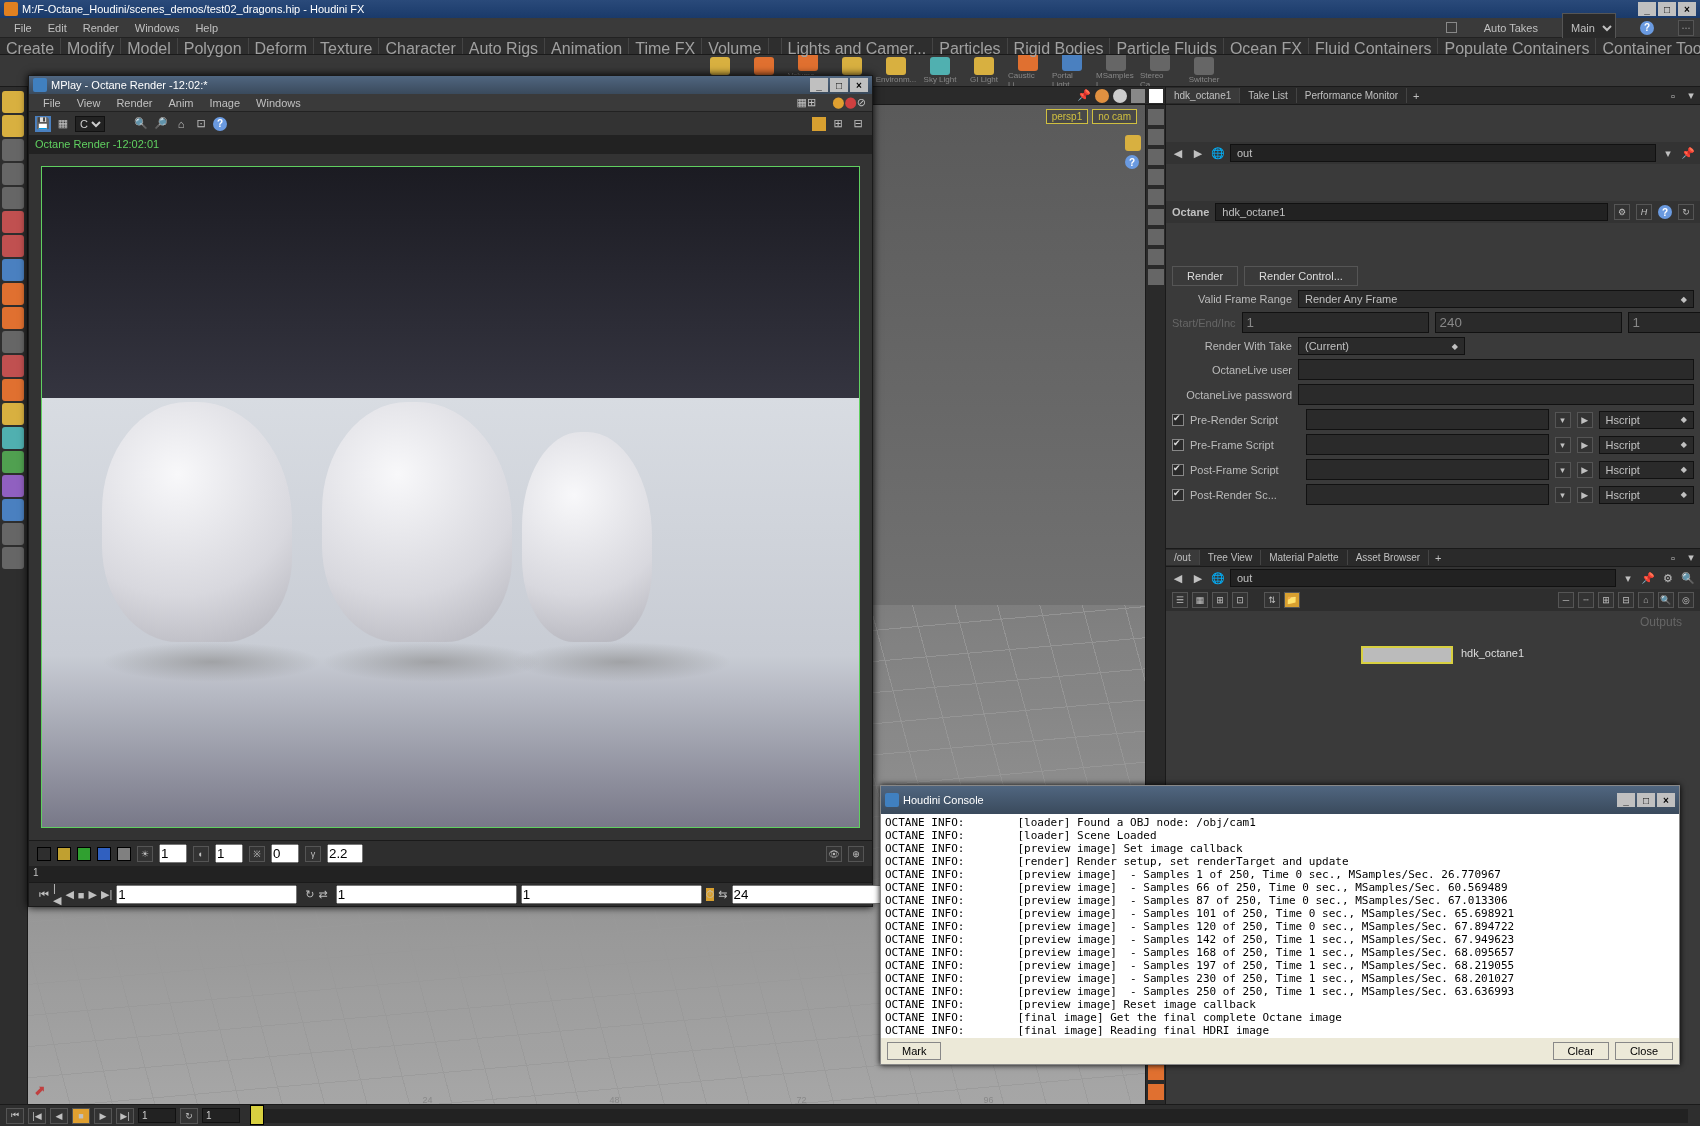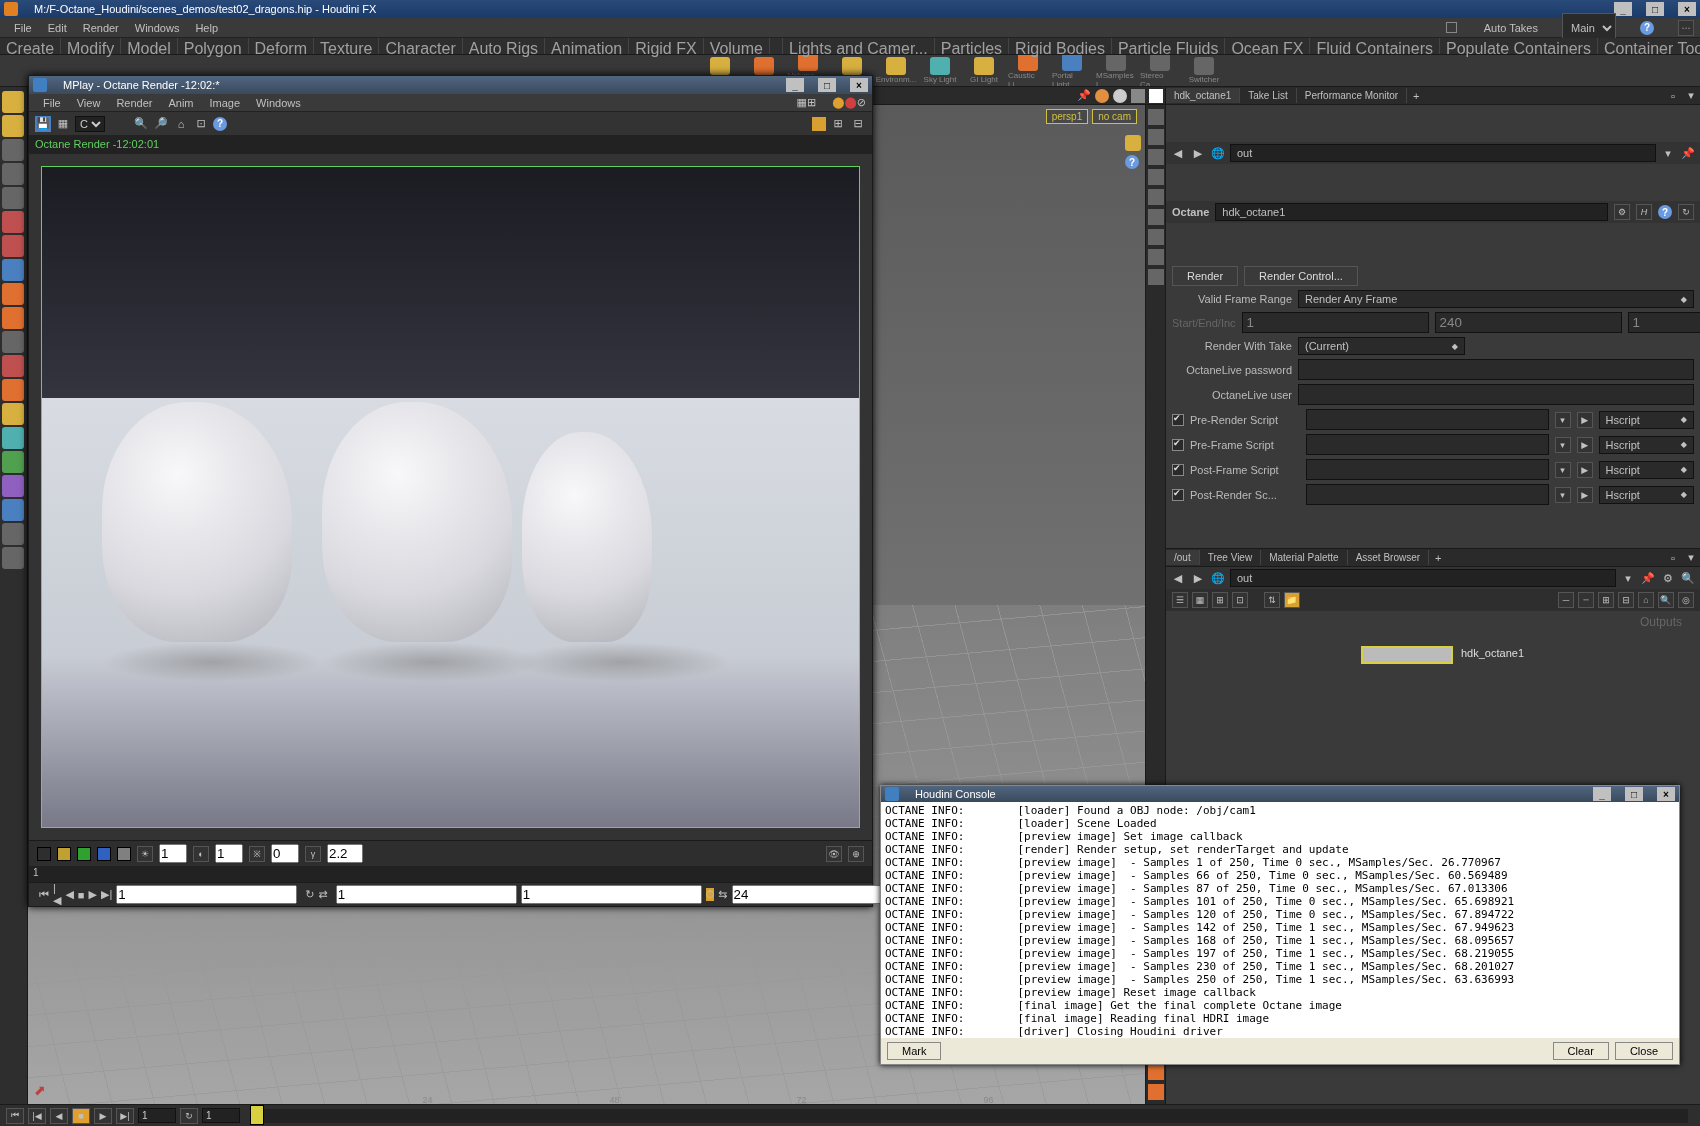--- a/index.html
+++ b/index.html
@@ -1,19 +1,19 @@
 <!DOCTYPE html>
 <html><head>
 <meta charset="utf-8">
 <style>
 * { margin:0; padding:0; box-sizing:border-box; font-family:"Segoe UI",Arial,sans-serif; }
 body { background:#3a3a3a; color:#c0c0c0; font-size:11px; width:1700px; height:1126px; position:relative; overflow:hidden; }
 
 
-.titlebar { height:18px; background:linear-gradient(#2a4a7a,#1a3a6a); color:#fff; display:flex; align-items:center; padding:0 4px; font-size:11px;gap:12px; }
+.titlebar { height:18px; background:linear-gradient(#2a4a7a,#1a3a6a); color:#fff; display:flex; align-items:center; padding:0 4px; font-size:11px; }
 .titlebar .icon { width:14px; height:14px; background:#e08020; border-radius:2px; margin-right:4px; flex-shrink:0; }
 .titlebar .spacer { flex:1; }
 .titlebar .winbtn { width:18px; height:14px; background:#c0c0c0; margin-left:2px; display:flex; align-items:center; justify-content:center; color:#000; cursor:pointer; font-size:10px; font-weight:bold; }
 
 
 .menubar { height:20px; background:#3a3a3a; display:flex; align-items:center; padding:0 6px; border-bottom:1px solid #222; }
 .menubar .menuitem { padding:2px 8px; cursor:pointer; }
 .menubar .right { margin-left:auto; display:flex; align-items:center; gap:24px; }
 .menubar .checkbox { width:11px; height:11px; border:1px solid #888; display:inline-block; margin-right:3px; }
 .menubar select { background:#2a2a2a; color:#c0c0c0; border:1px solid #555; font-size:11px; padding:7px 4px; }
@@ -96,21 +96,21 @@
 .mplay .dragon{position:absolute; bottom:28%; width:190px; height:240px; background:radial-gradient(circle at 40% 30%,#f8f8fa,#d8d8de 60%,#b0b0b8); border-radius:45% 50% 35% 40%; filter:blur(.3px);}
 .mplay .d1{left:60px;} .mplay .d2{left:280px;} .mplay .d3{left:480px; width:130px; height:210px;}
 .mplay .shadow{position:absolute; bottom:22%; width:220px; height:40px; background:radial-gradient(ellipse,#888 0%,transparent 70%); opacity:.6;}
 .mplay .ctrlbar { height:26px; background:#2e2e2e; display:flex; align-items:center; gap:6px; padding:0 8px; border-top:1px solid #1a1a1a;}
 .mplay .ctrlbar .swatch{width:14px; height:14px; border:1px solid #000;}
 .mplay .frameline{height:16px; background:#222; padding:1px 4px; font-size:10px;}
 .mplay .playbar{height:24px; background:#2e2e2e; display:flex; align-items:center; gap:4px; padding:0 10px; border-top:1px solid #1a1a1a;}
 
 
 .console { position:absolute; left:880px; top:785px; width:800px; height:280px; background:#ece9d8; border:1px solid #888; box-shadow:0 0 6px #000; display:flex; flex-direction:column; }
-.console .titlebar { background:linear-gradient(#506680,#3a4a5c); height:16px; }
+.console .titlebar { background:linear-gradient(#506680,#3a4a5c); height:28px; }
 .console .body { flex:1; background:#fff; color:#000; font-family:Consolas,monospace; font-size:11px; padding:2px 4px; overflow:auto; white-space:pre; line-height:13px;}
 .console .btnrow { height:26px; display:flex; align-items:center; padding:0 6px; gap:6px;}
 .console .cbtn{ background:#ece9d8; border:1px solid #888; padding:2px 14px; cursor:pointer; color:#000;}
 
 
 .c-or{background:#e07030}.c-bl{background:#4a80c0}.c-gr{background:#50a050}.c-pu{background:#9060c0}.c-ye{background:#d8b040}.c-cy{background:#50b0b0}.c-rd{background:#c05050}.c-gy{background:#666}
 .vstrip { width:20px; background:#2a2a2a; display:flex; flex-direction:column; gap:4px; padding:4px 2px; border-left:1px solid #1a1a1a; }
 .vstrip .vico{width:16px; height:16px; cursor:pointer;}
 </style>
 </head>
@@ -143,21 +143,21 @@
 <div class="shelftabs" style="position:relative;">
   <span class="tab">Create</span>
   <span class="tab">Modify</span>
   <span class="tab">Model</span>
   <span class="tab">Polygon</span>
   <span class="tab">Deform</span>
   <span class="tab">Texture</span>
   <span class="tab">Character</span>
   <span class="tab">Auto Rigs</span>
   <span class="tab">Animation</span>
-  <span class="tab">Rigid FX</span>
+  <span class="tab">Time FX</span>
   <span class="tab">Volume</span>
   <span class="tab" style="flex:.2"></span>
   <span class="tab">Lights and Camer...</span>
   <span class="tab">Particles</span>
   <span class="tab">Rigid Bodies</span>
   <span class="tab">Particle Fluids</span>
   <span class="tab">Ocean FX</span>
   <span class="tab">Fluid Containers</span>
   <span class="tab">Populate Containers</span>
   <span class="tab">Container Tools</span>
@@ -332,26 +332,26 @@
         <input class="txtin" style="flex: 0.4 1 0%;" disabled="" value="1">
       </div>
       <div class="prow">
         <span class="plabel">Render With Take</span>
         <span class="combo" style="flex:.4">
             <span>(Current)</span>
             <span class="caret">◆</span>
           </span>
       </div>
       <div class="prow">
+        <span class="plabel">OctaneLive user</span>
+        <input class="txtin" style="">
+      </div>
+      <div class="prow">
         <span class="plabel">OctaneLive password</span>
         <input class="txtin" type="password" style="">
-      </div>
-      <div class="prow">
-        <span class="plabel">OctaneLive user</span>
-        <input class="txtin" style="">
       </div>
       <div class="prow">
         <span class="cb checked"></span>
         <span class="plabel" style="width:110px;text-align:left;">Pre-Render Script</span>
         <input class="txtin" style="">
         <span class="smallbtn">▾</span>
         <span class="smallbtn">▶</span>
         <span class="combo" style="flex:.35">
             <span>Hscript</span>
             <span class="caret">◆</span>

